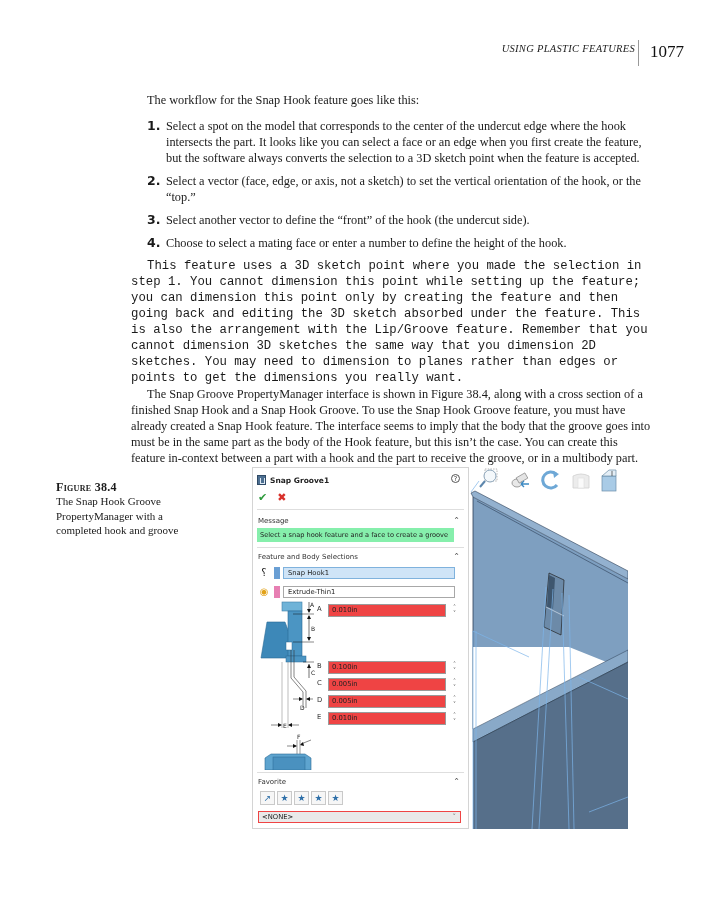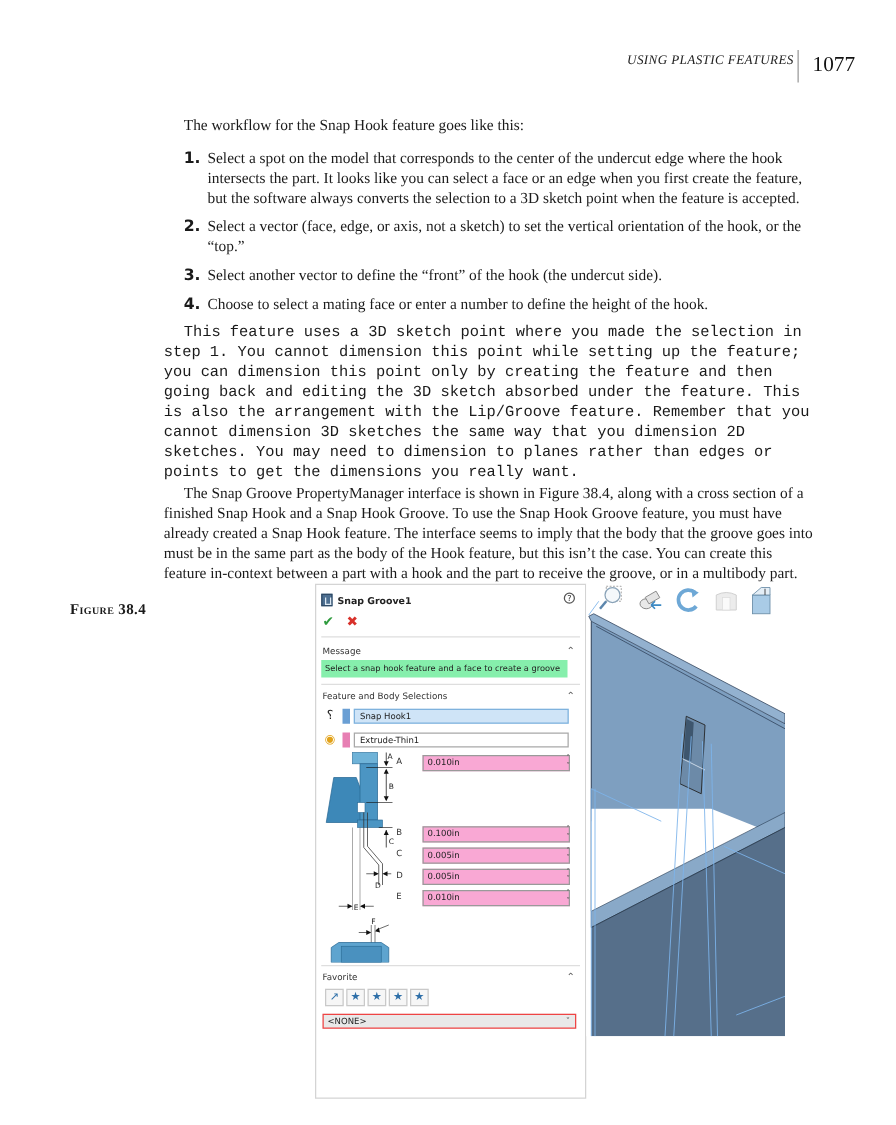--- a/index.html
+++ b/index.html
@@ -21,38 +21,38 @@
   .para.first { margin-top:6px;font-family:Liberation Mono, monospace; }
 
   
   .caption { position:absolute; left:56px; top:480px; width:150px; font-size:11px; line-height:14.3px; }
   .caption .fig-label { font-weight:bold; font-variant:small-caps; font-size:12px; letter-spacing:0.3px; }
 
   
   .figure { position:absolute; left:252px; top:467px; width:376px; height:362px; }
 
   
-  .pm { position:absolute; left:0; top:0; width:217px; height:412px; background:#ffffff; border:1px solid #d4d4d4; box-sizing:border-box; font-family:"DejaVu Sans","Liberation Sans",sans-serif; font-size:7px; color:#222; }
+  .pm { position:absolute; left:0; top:0; width:217px; height:362px; background:#ffffff; border:1px solid #d4d4d4; box-sizing:border-box; font-family:"DejaVu Sans","Liberation Sans",sans-serif; font-size:7px; color:#222; }
   .pm-title { position:absolute; left:4px; top:6px; height:12px; display:flex; align-items:center; gap:4px; font-weight:bold; font-size:7.5px; }
   .pm-title-icon { width:9px; height:10px; background:#4d6f91; border:1px solid #2f4a66; box-sizing:border-box; position:relative; }
   .pm-title-icon::after { content:""; position:absolute; left:2px; top:2px; width:3px; height:5px; border:1px solid #dce8f3; border-top:none; }
   .pm-help { position:absolute; right:8px; top:6px; width:9px; height:9px; border:1px solid #555; border-radius:50%; font-size:6.5px; line-height:9px; text-align:center; color:#333; box-sizing:border-box; }
   .pm-actions { position:absolute; left:5px; top:23px; display:flex; gap:10px; font-size:11px; font-weight:bold; }
   .ok { color:#2e9b3d; } .cancel { color:#d8312b; }
   .pm-sep { position:absolute; left:4px; right:4px; height:1px; background:#dedede; }
   .grp-head { position:absolute; left:5px; right:8px; font-size:7px; color:#333; }
   .grp-head .chev { position:absolute; right:0; top:-1px; font-size:8px; color:#555; }
   .msg { position:absolute; left:4px; width:197px; top:60px; height:14px; background:#86efac; font-size:6.6px; line-height:14px; padding-left:3px; box-sizing:border-box; color:#222; }
   .sel-row { position:absolute; left:5px; display:flex; align-items:center; height:13px; }
   .sel-icon { width:12px; height:12px; font-size:10px; line-height:12px; text-align:center; }
   .sel-chip { width:6px; height:12px; margin-left:4px; }
   .sel-box { margin-left:3px; width:172px; height:12px; border:1px solid #a8a8a8; box-sizing:border-box; font-size:6.8px; line-height:10px; padding-left:4px; background:#fff; }
   .sel-box.active { background:#cfe4f7; border-color:#7fb2dd; }
   .dim-label { position:absolute; font-size:6.8px; color:#333; }
-  .num-input { position:absolute; left:85px; width:118px; height:13px; border:1px solid #9a9a9a; box-sizing:border-box; font-size:6.8px; line-height:11px; padding-left:3px; background:#f9a8d4; }
+  .num-input { position:absolute; left:75px; width:118px; height:13px; border:1px solid #9a9a9a; box-sizing:border-box; font-size:6.8px; line-height:11px; padding-left:3px; background:#ef4444; }
   .spin { position:absolute; left:198px; width:7px; height:14px; font-size:6px; line-height:6px; color:#555; text-align:center; }
   .diagram { position:absolute; left:6px; top:132px; width:64px; height:170px; }
   .fav-bar { position:absolute; left:7px; top:323px; display:flex; gap:2px; }
   .fav-btn { width:15px; height:14px; border:1px solid #c9c9c9; box-sizing:border-box; background:#f6f6f6; font-size:9px; line-height:12px; text-align:center; color:#2e6fa8; }
   .dropdown { position:absolute; left:5px; top:343px; width:203px; height:12px; border:1px solid #ef4444; box-sizing:border-box; background:#e9e9e9; font-size:6.8px; line-height:10px; padding-left:3px; }
   .dropdown .dd-chev { position:absolute; right:4px; top:0; font-size:7px; color:#666; }
 
   
   .viewport { position:absolute; left:217px; top:0; width:159px; height:362px; background:#fff; }
   .hud { position:absolute; left:8px; top:0; display:flex; gap:10px; align-items:center; }
@@ -73,20 +73,21 @@
     <li class="step"><span class="num">2.</span><span>Select a vector (face, edge, or axis, not a sketch) to set the vertical orientation of the hook, or the “top.”</span></li>
     <li class="step"><span class="num">3.</span><span>Select another vector to define the “front” of the hook (the undercut side).</span></li>
     <li class="step"><span class="num">4.</span><span>Choose to select a mating face or enter a number to define the height of the hook.</span></li>
   </ol>
   <p class="para first">This feature uses a 3D sketch point where you made the selection in step 1. You cannot dimension this point while setting up the feature; you can dimension this point only by creating the feature and then going back and editing the 3D sketch absorbed under the feature. This is also the arrangement with the Lip/Groove feature. Remember that you cannot dimension 3D sketches the same way that you dimension 2D sketches. You may need to dimension to planes rather than edges or points to get the dimensions you really want.</p>
   <p class="para">The Snap Groove PropertyManager interface is shown in Figure 38.4, along with a cross section of a finished Snap Hook and a Snap Hook Groove. To use the Snap Hook Groove feature, you must have already created a Snap Hook feature. The interface seems to imply that the body that the groove goes into must be in the same part as the body of the Hook feature, but this isn’t the case. You can create this feature in-context between a part with a hook and the part to receive the groove, or in a multibody part.</p>
 </div>
 
 <div class="caption">
   <div class="fig-label">Figure 38.4</div>
+  <div>The Snap Hook Groove PropertyManager with a completed hook and groove</div>
 </div>
 
 <div class="figure">
 
   <div class="pm">
     <div class="pm-title">
       <span class="pm-title-icon"></span>
       <span>Snap Groove1</span>
     </div>
     <div class="pm-help">?</div>

